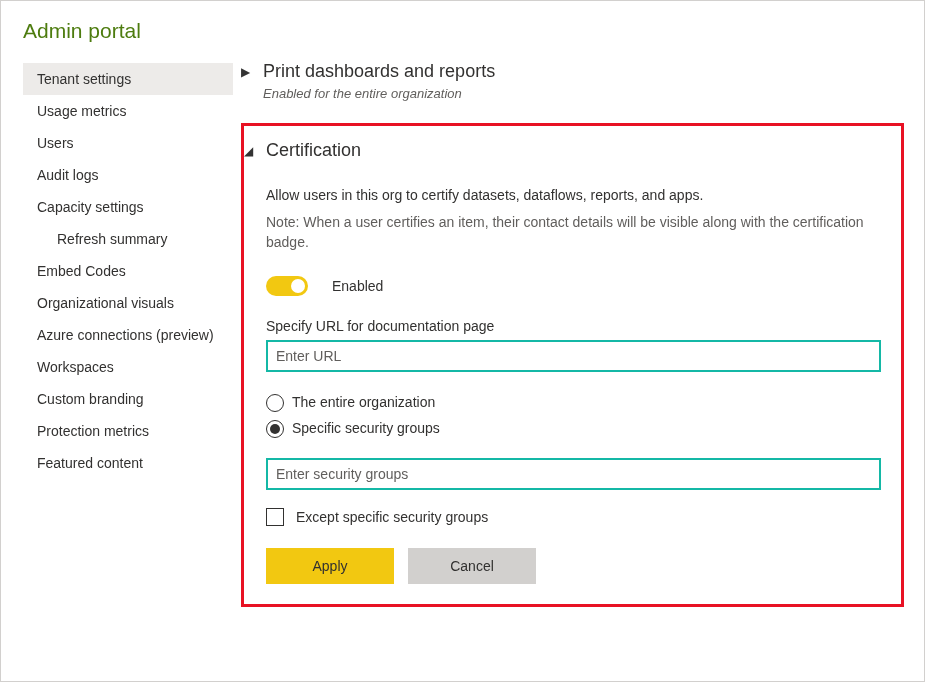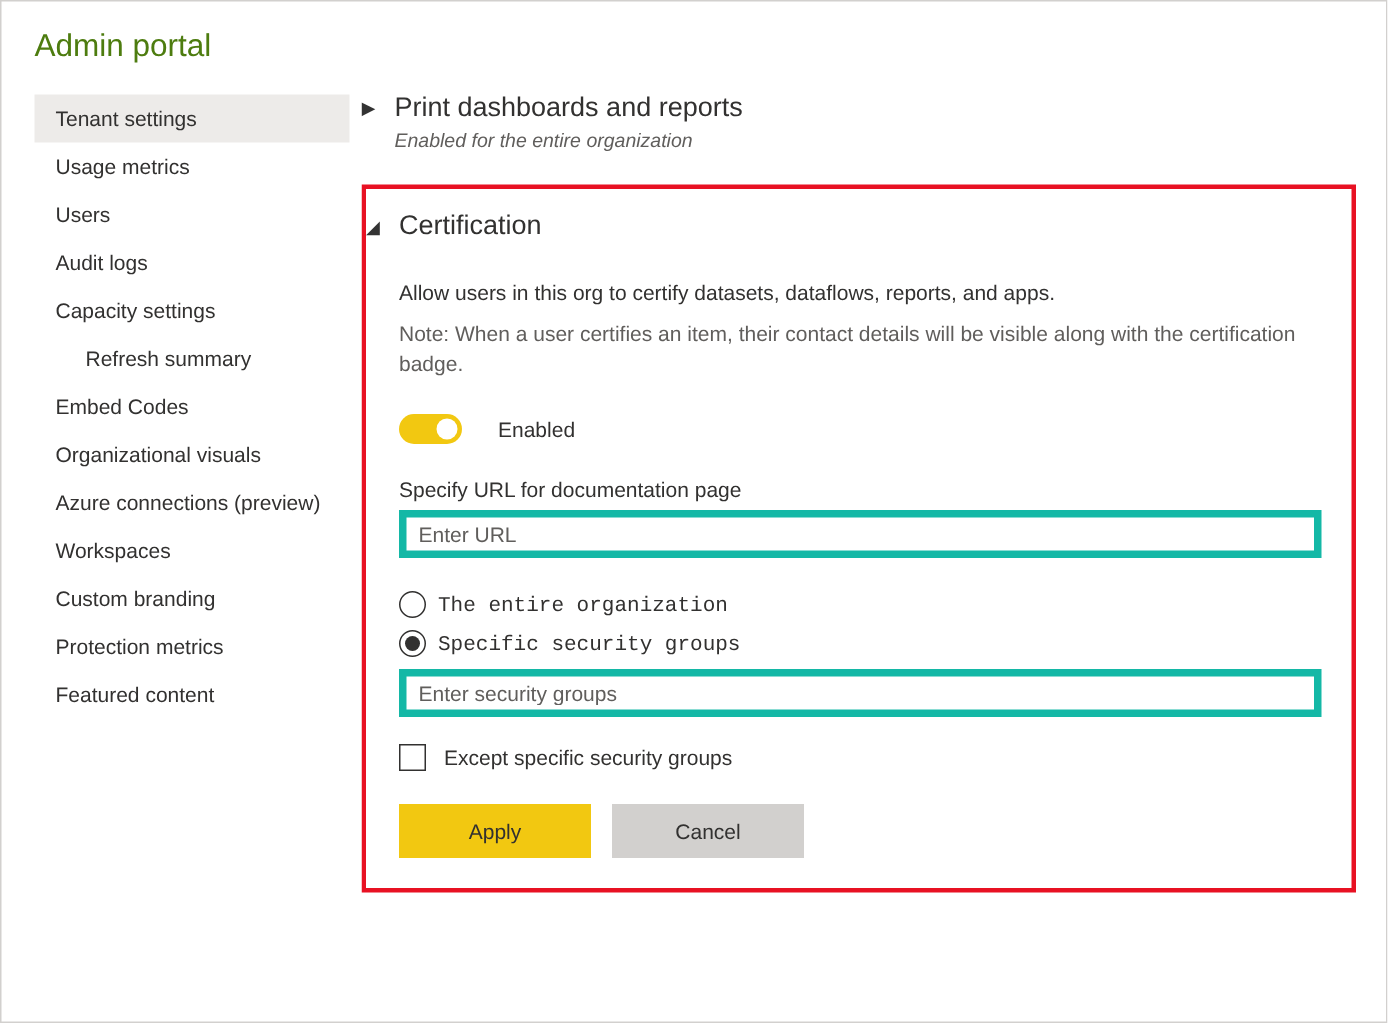--- a/index.html
+++ b/index.html
@@ -20,25 +20,25 @@
   .cert-box { border: 3px solid #e81123; margin-top: 14px; padding: 10px 20px 20px 0; }
   .cert-inner { padding-left: 0; }
   .cert-content { margin-left: 22px; padding-top: 22px; }
   .desc { font-size: 14px; color: #323130; margin-bottom: 10px; }
   .note { font-size: 14px; color: #605e5c; margin-bottom: 24px; line-height: 1.4; }
   .toggle-row { display: flex; align-items: center; gap: 24px; margin-bottom: 22px; }
   .toggle { width: 42px; height: 20px; border-radius: 10px; background: #f2c811; position: relative; cursor: pointer; }
   .knob { width: 14px; height: 14px; border-radius: 50%; background: #fff; position: absolute; top: 3px; right: 3px; }
   .label { font-size: 14px; }
   .field-label { font-size: 14px; margin-bottom: 6px; color: #323130; }
-  .text-input { width: 100%; height: 32px; border: 5px solid #14b8a6; padding: 0 8px; font-size: 14px; font-family: inherit; color: #323130; }
+  .text-input { width: 100%; height: 32px; border: 2px solid #14b8a6; padding: 0 8px; font-size: 14px; font-family: inherit; color: #323130; }
   .text-input::placeholder { color: #605e5c; }
   .section-gap { margin-bottom: 22px; }
   .apply-label { font-size: 14px; margin-bottom: 8px; }
-  .radio-row { display: flex; align-items: flex-end; gap: 8px; margin-bottom: 8px; cursor: pointer; font-family: Liberation Mono, monospace; }
+  .radio-row { display: flex; align-items: flex-start; gap: 8px; margin-bottom: 8px; cursor: pointer; }
   .radio { width: 18px; height: 18px; border: 1px solid #323130; border-radius: 50%; display: flex; align-items: center; justify-content: center; }
   .radio-dot { width: 10px; height: 10px; border-radius: 50%; background: #323130; }
   .check-row { display: flex; align-items: center; gap: 12px; margin: 18px 0 22px 0; cursor: pointer; }
   .checkbox { width: 18px; height: 18px; border: 1px solid #323130; }
   .btn-row { display: flex; gap: 14px; }
   .btn { width: 128px; height: 36px; border: none; font-size: 14px; font-family: inherit; cursor: pointer; }
   .btn-primary { background: #f2c811; color: #323130; }
   .btn-secondary { background: #d2d0ce; color: #323130; }
 </style>
 </head>
@@ -103,21 +103,21 @@
               <span>The entire organization</span>
             </div>
 
             <div class="radio-row">
               <div class="radio">
                 <div class="radio-dot"></div>
               </div>
               <span>Specific security groups</span>
             </div>
 
-            <div style="margin-top:8px;">
+            <div style="margin-top:20px;">
               <input class="text-input" type="text" placeholder="Enter security groups" style="">
             </div>
 
             <div class="check-row">
               <div class="checkbox"></div>
               <span>Except specific security groups</span>
             </div>
 
             <div class="btn-row">
               <button class="btn btn-primary">Apply</button>

